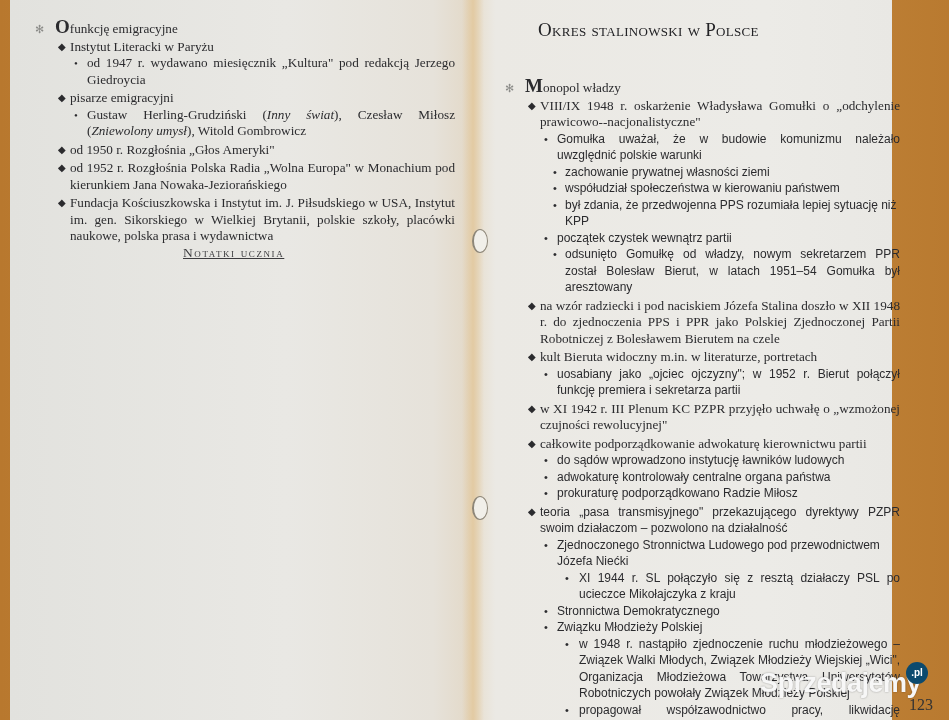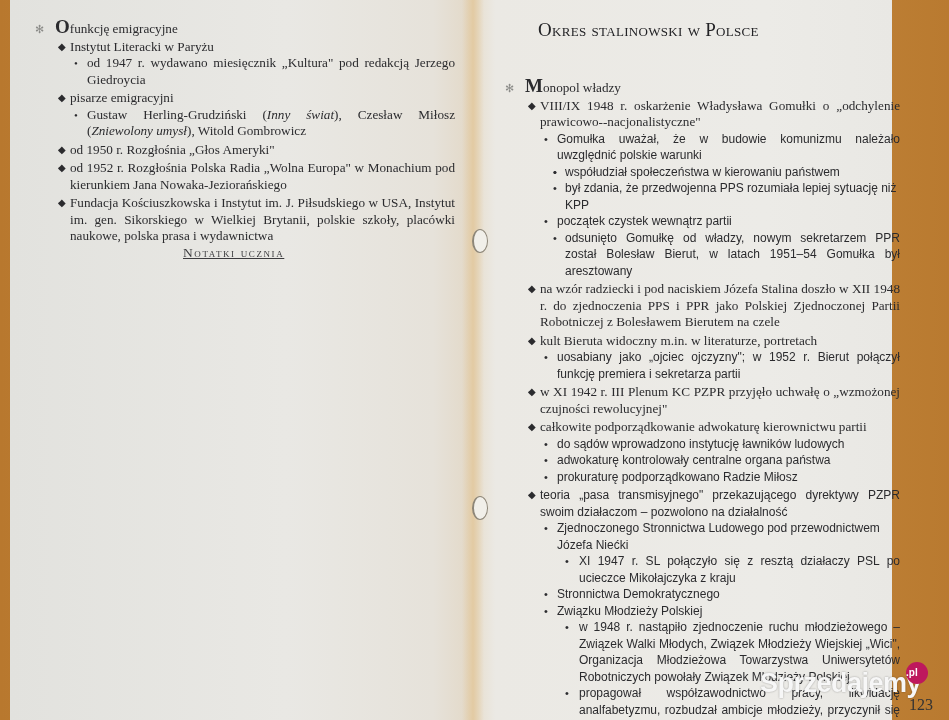--- a/index.html
+++ b/index.html
@@ -76,23 +76,23 @@
 
   .watermark {
     position: absolute; left: 760px; top: 668px;
     font-family: "Liberation Sans", "DejaVu Sans", sans-serif;
     font-weight: bold; font-size: 27px; color: #f7f7f7;
     letter-spacing: -0.5px;
     text-shadow: 0 0 2px rgba(0,0,0,0.35);
   }
   .watermark-badge {
     position: absolute; left: 906px; top: 662px; width: 22px; height: 22px;
-    border-radius: 50%; background: #be185d;
+    border-radius: 50%; background: #0c4a6e;
     color: #fff; font-family: "Liberation Sans", "DejaVu Sans", sans-serif;
-    font-weight: bold; font-size: 10px; line-height: 22px; text-align: left;
+    font-weight: bold; font-size: 10px; line-height: 22px; text-align: center;
   }
 </style>
 </head>
 <body>
 
 <div class="table-bg"></div>
 
 <div class="page page-left"></div>
 
 <div class="page page-right"></div>
@@ -153,20 +153,21 @@
     <li class="l1 just">
       <span class="mk">◆</span>
       <span>VIII/IX 1948 r. oskarżenie Władysława Gomułki o „odchylenie prawicowo--nacjonalistyczne"</span>
     </li>
     <li class="l2 sans just">
       <span class="mk">•</span>
       <span>Gomułka uważał, że w budowie komunizmu należało uwzględnić polskie warunki</span>
     </li>
     <li class="l3 sans">
       <span class="mk">•</span>
+      <span>zachowanie prywatnej własności ziemi</span>
     </li>
     <li class="l3 sans">
       <span class="mk">•</span>
       <span>współudział społeczeństwa w kierowaniu państwem</span>
     </li>
     <li class="l3 sans">
       <span class="mk">•</span>
       <span>był zdania, że przedwojenna PPS rozumiała lepiej sytuację niż KPP</span>
     </li>
     <li class="l2 sans">
@@ -217,21 +218,21 @@
     <li class="l1 sans just gap">
       <span class="mk">◆</span>
       <span>teoria „pasa transmisyjnego" przekazującego dyrektywy PZPR swoim działaczom – pozwolono na działalność</span>
     </li>
     <li class="l2 sans">
       <span class="mk">•</span>
       <span>Zjednoczonego Stronnictwa Ludowego pod przewodnictwem Józefa Niećki</span>
     </li>
     <li class="l4 sans just">
       <span class="mk">•</span>
-      <span>XI 1947 r. SL połączyło się z resztą działaczy PSL po ucieczce Mikołajczyka z kraju</span>
+      <span>XI 1944 r. SL połączyło się z resztą działaczy PSL po ucieczce Mikołajczyka z kraju</span>
     </li>
     <li class="l2 sans">
       <span class="mk">•</span>
       <span>Stronnictwa Demokratycznego</span>
     </li>
     <li class="l2 sans">
       <span class="mk">•</span>
       <span>Związku Młodzieży Polskiej</span>
     </li>
     <li class="l4 sans just">

